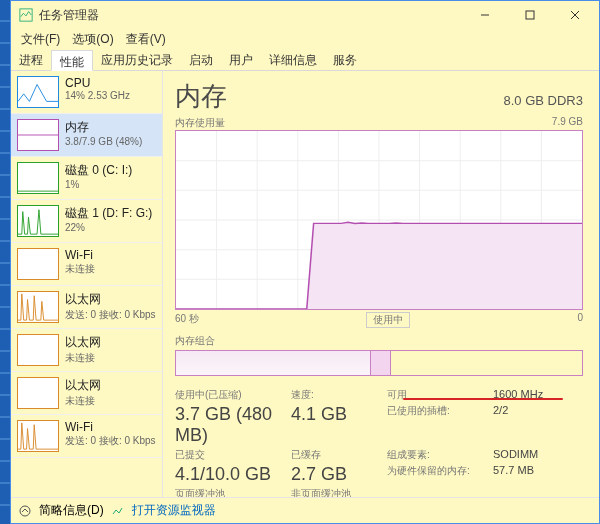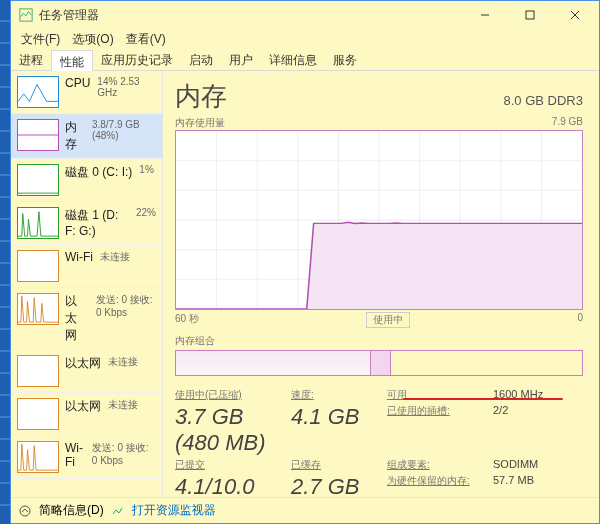--- a/index.html
+++ b/index.html
@@ -12,37 +12,37 @@
 .menubar { height:20px; display:flex; align-items:center; padding:0 6px; font-size:12px; gap:4px; color:#333; }
 .menubar span { padding:0 4px; }
 .tabbar { height:22px; display:flex; border-bottom:1px solid #d9d9d9; font-size:12px; }
 .tab { padding:3px 8px 0; color:#333; }
 .tab.active { border:1px solid #d9d9d9; border-bottom:1px solid #fff; background:#fff; position:relative; top:1px; }
 .content { flex:1; display:flex; overflow:hidden; }
 .sidebar { width:152px; border-right:1px solid #e5e5e5; overflow-y:auto; }
 .sb-item { display:flex; padding:5px 6px; gap:6px; border-bottom:1px solid #f0f0f0; }
 .sb-item.sel { background:#d5e5f7; }
 .sb-thumb { width:42px; height:32px; border:1px solid #999; background:#fff; position:relative; overflow:hidden; flex-shrink:0; }
-.sb-info { display:flex; flex-direction:row; justify-content:flex-start;gap:7px; }
+.sb-info { display:flex; flex-direction:column; justify-content:flex-start; }
 .sb-name { font-size:12px; color:#222; }
 .sb-sub { font-size:10px; color:#666; }
 .main { flex:1; padding:8px 16px 8px 12px; overflow:hidden; position:relative; }
 .hdr { display:flex; align-items:baseline; justify-content:space-between; }
 .hdr h1 { font-size:26px; font-weight:400; color:#4a4a4a; }
 .hdr .right { font-size:13px; color:#555; }
 .chart-label { font-size:10px; color:#777; display:flex; justify-content:space-between; margin-top:2px; }
 .chart { width:100%; height:180px; border:1px solid #c980c3; position:relative; background:#fff; overflow:hidden; }
 .axis { font-size:10px; color:#777; display:flex; justify-content:space-between; margin-top:2px; }
 .axis .mid { border:1px solid #ccc; font-size:10px; padding:0 6px; color:#777; }
 .compo-label { font-size:10px; color:#777; margin-top:6px;font-family:Liberation Serif, serif; }
 .compo { width:100%; height:26px; border:1px solid #c980c3; margin-top:2px; display:flex; }
 .compo .used { border-right:1px solid #c980c3; background:linear-gradient(#f6e9f5,#fbf4fa); }
 .statgrid { display:grid; grid-template-columns:110px 90px 100px 80px; column-gap:6px; row-gap:2px; margin-top:12px; font-size:10px; }
-.statgrid .lbl { color:#777;text-decoration:underline; }
-.statgrid .val { font-size:22px; color:#444;font-style:italic; }
+.statgrid .lbl { color:#777; }
+.statgrid .val { font-size:18px; color:#444; }
 .statgrid .sval { font-size:11px; color:#444; }
 .redline { position:absolute; height:2px; background:#d62424; border-radius:2px; }
 .statusbar { height:26px; border-top:1px solid #e5e5e5; display:flex; align-items:center; padding:0 8px; font-size:12px; gap:8px; }
 .statusbar .link { color:#0067c0;text-align:center; }
 .leftstrip { position:absolute; left:0; top:0; width:10px; height:100%; background:#1e5fb4; }
 .leftstrip::before{content:"";position:absolute;inset:0;background:repeating-linear-gradient(#1e5fb4 0 20px,#3e7ec8 20px 22px);}
 svg.spark { position:absolute; inset:0; width:100%; height:100%; }
 </style>
 </head>
 <body>

